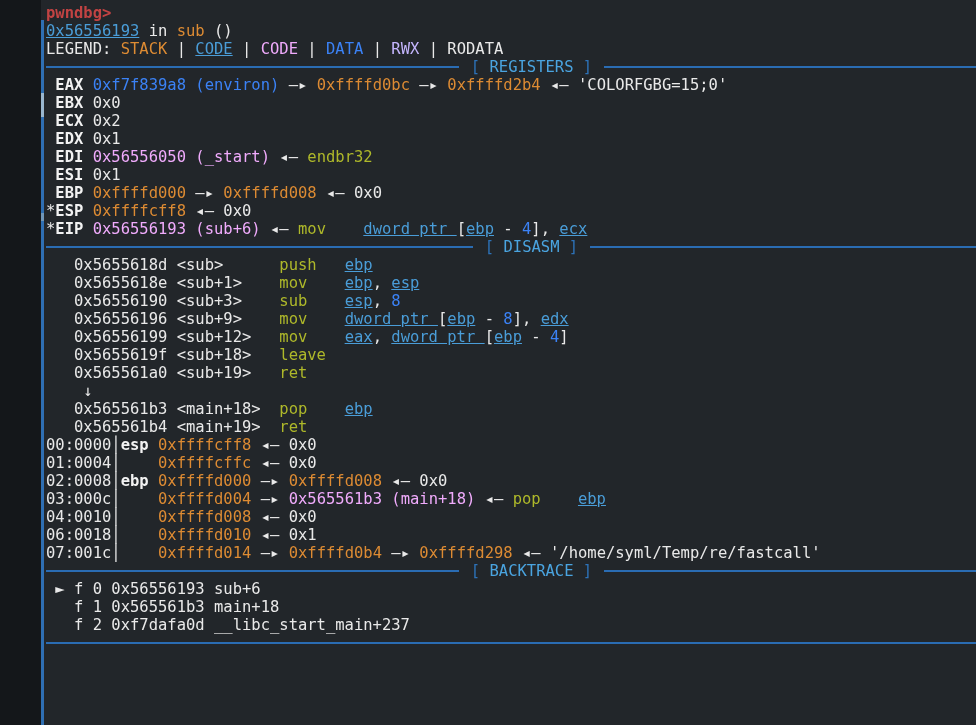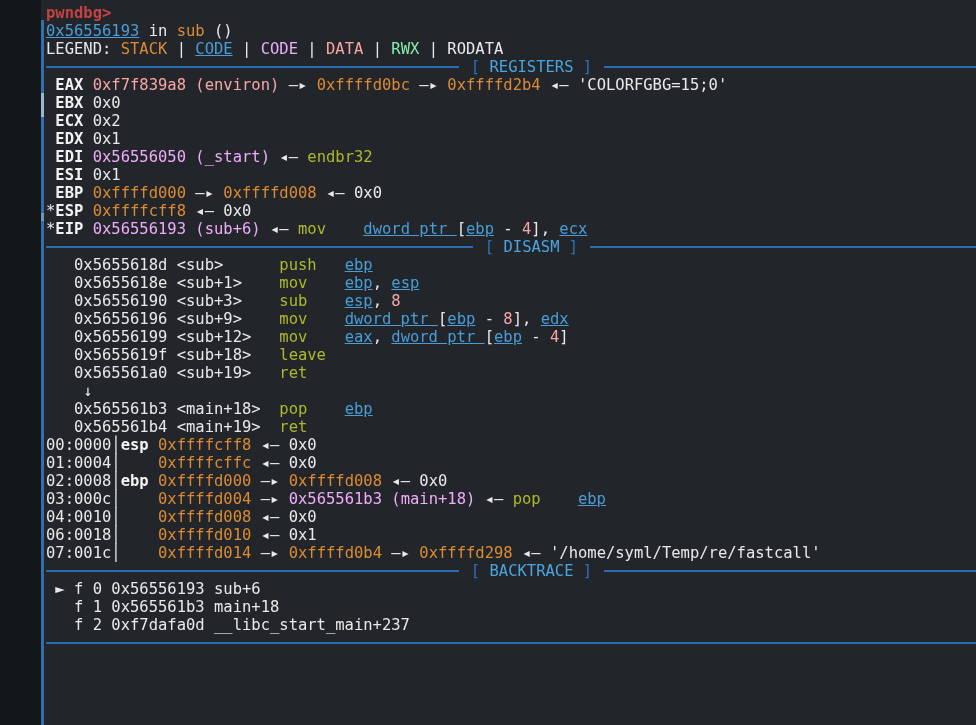--- a/index.html
+++ b/index.html
@@ -17,24 +17,24 @@
   .term{position:absolute;left:5px;top:4px;right:0;}
   .line{height:18px;line-height:18px;white-space:pre;}
   .line span{white-space:pre;}
   
   .w {color:#e9e9e9;}
   .wb{color:#f2f2f2;font-weight:bold;}
   .r {color:#f0abfc;}
   .rb{color:#c24343;font-weight:bold;}
   .o {color:#dd8b33;}
   .b {color:#4a9dd8;text-decoration:underline;}
-  .p {color:#fca5a5;}
+  .p {color:#3b82f6;}
   .y {color:#aeb82a;}
   .g {color:#35b573;font-weight:bold;}
-  .u {color:#86efac;}
+  .u {color:#c4b5fd;}
   .cur span{font-weight:bold;}
   
   .sep{height:18px;display:flex;align-items:center;gap:12px;}
   .sepline{flex:1;height:2px;background:#2a6cb3;}
   .seplabel{white-space:pre;line-height:18px;}
   .sb{color:#2d72b8;}
   .sl{color:#4aa4e0;}
   
   .leftbar{position:absolute;left:0;top:20px;bottom:0;width:3px;background:#2f6fb3;}
   .thumb1{position:absolute;left:0;top:73px;width:3px;height:24px;background:#9ab7cf;}

